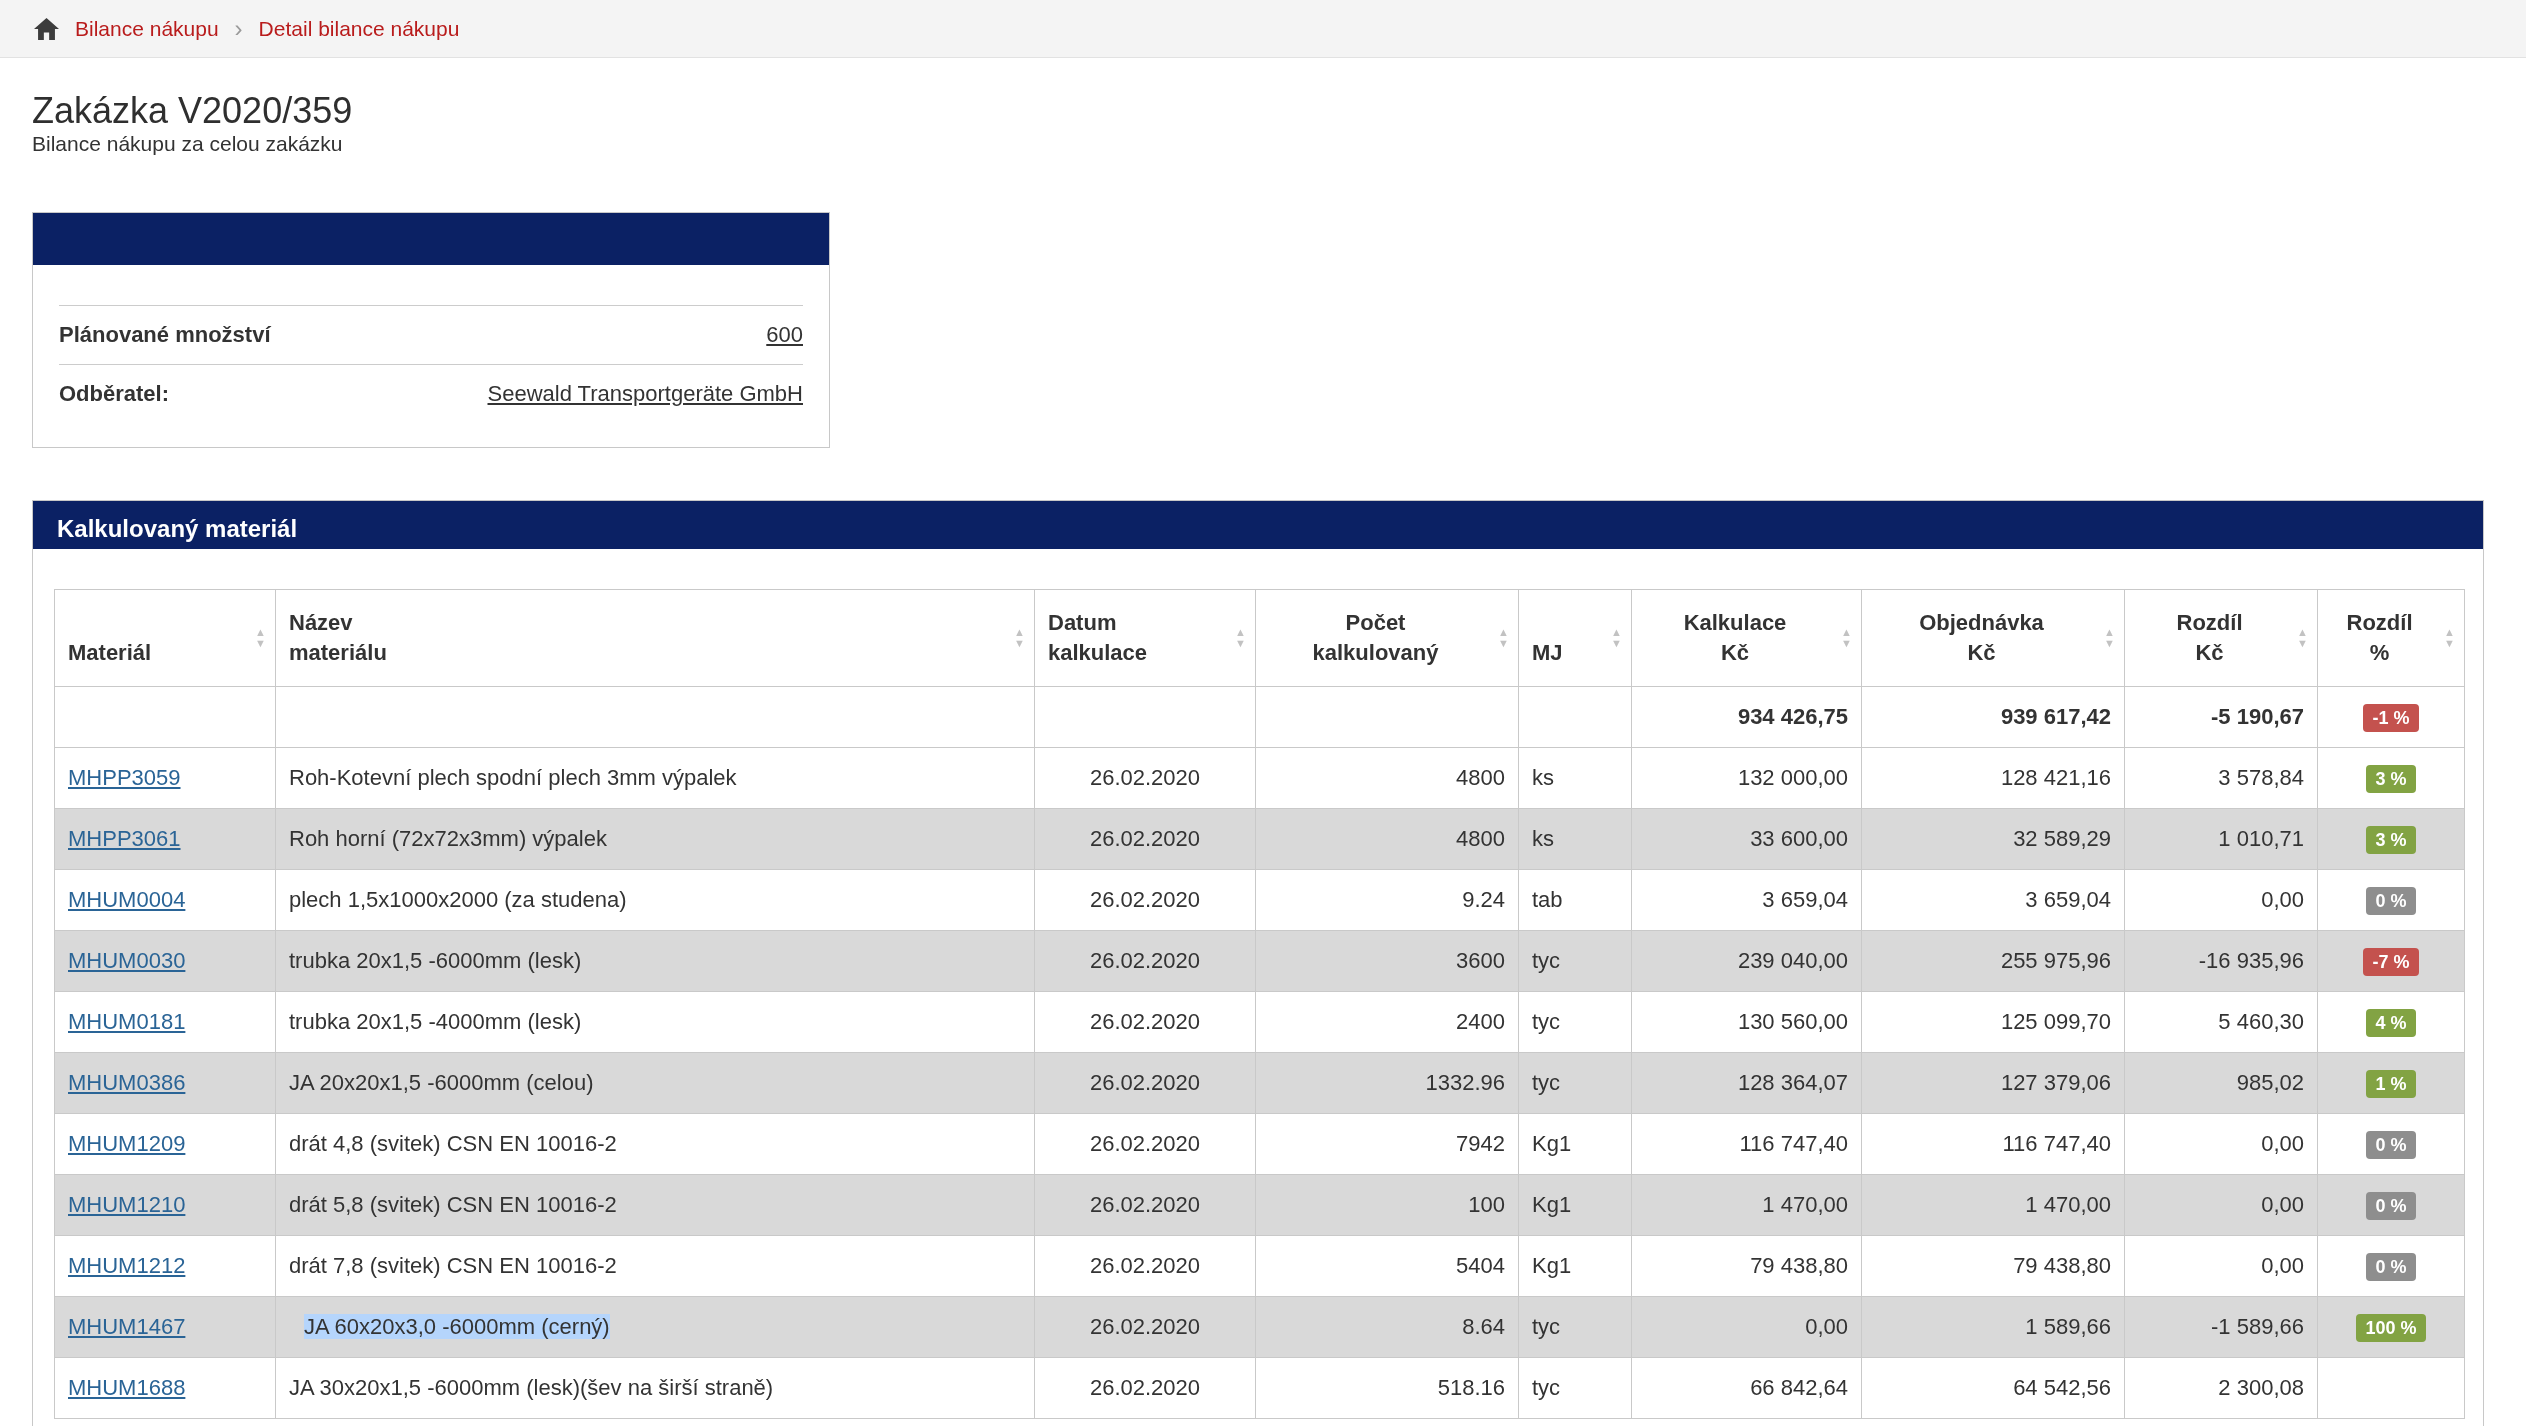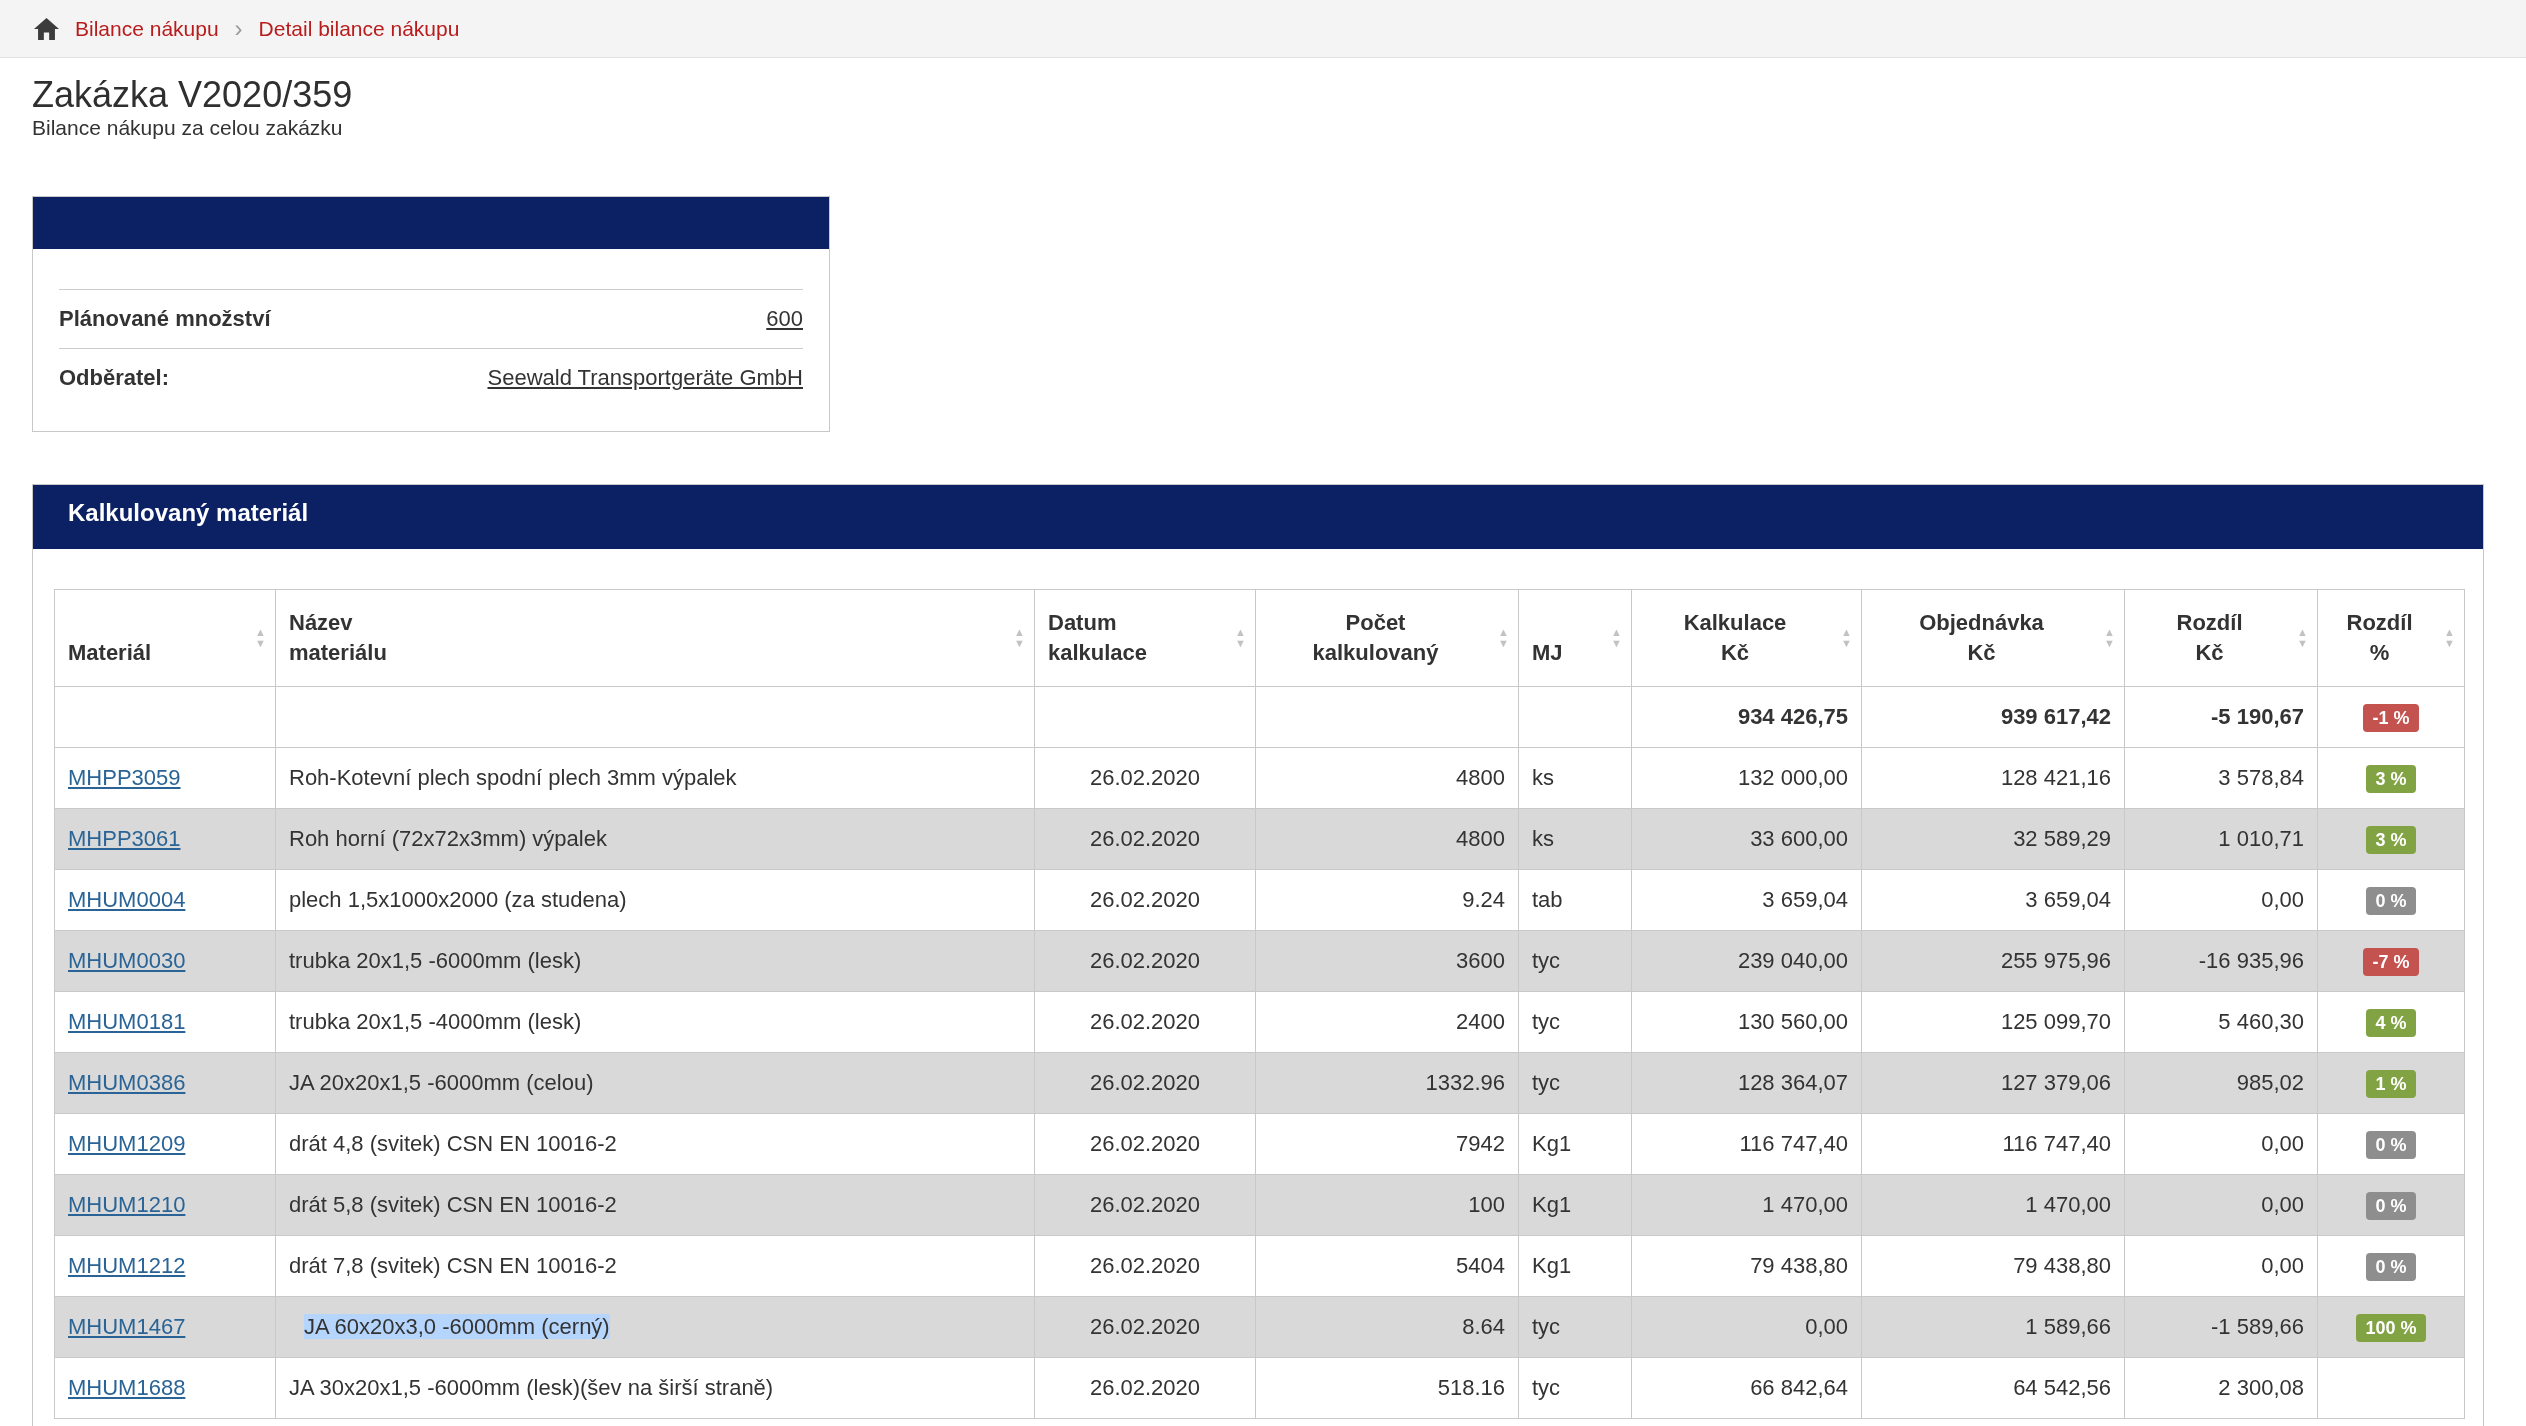--- a/index.html
+++ b/index.html
@@ -22,35 +22,35 @@
   
   .breadcrumb-bar{
     height:58px;background:#f4f4f4;border-bottom:1px solid #e2e2e2;
     display:flex;align-items:center;padding:0 34px;gap:16px;font-size:21px;
   }
   .breadcrumb-bar a{color:#333;text-decoration:none;display:flex;align-items:center;}
   .crumb{color:#b91c1c;}
   .sep{color:#9a9a9a;font-size:24px;line-height:1;}
   
   .content{padding:0 42px 0 32px;}
-  h1{font-size:36px;font-weight:400;color:#2f2f2f;margin-top:16px;}
+  h1{font-size:36px;font-weight:400;color:#2f2f2f;margin-top:32px;}
   .subtitle{font-size:21px;color:#333;}
   
   .card{background:#fff;border:1px solid #c8c8c8;}
   .card-header{background:var(--navy);color:#fff;}
   .order-card{width:798px;margin-top:56px;}
   .order-card .card-header{height:52px;}
   .order-body{padding:40px 26px 24px;}
   .order-table{width:100%;border-collapse:collapse;font-size:22px;}
   .order-table tr{border-top:1px solid #ccc;}
   .order-table th{text-align:left;font-weight:700;padding:16px 0;white-space:nowrap;}
   .order-table td{text-align:right;padding:16px 0;text-decoration:underline;}
   .material-card{margin-top:52px;}
   .material-card .card-header{
-    height:64px;line-height:56px;padding:0 35px;font-size:24px;font-weight:700;
+    height:48px;line-height:56px;padding:0 24px;font-size:24px;font-weight:700;
   }
   .material-body{padding:40px 21px 30px;}
   
   table.grid{border-collapse:collapse;table-layout:fixed;width:2410px;font-size:22px;}
   .grid th,.grid td{border:1px solid var(--border);line-height:30px;}
   .grid th{
     background:#fff;font-weight:700;vertical-align:bottom;position:relative;
     padding:18px 36px 18px 13px;white-space:pre-line;
   }
   .grid td{padding:15px 13px;overflow:hidden;white-space:nowrap;}

